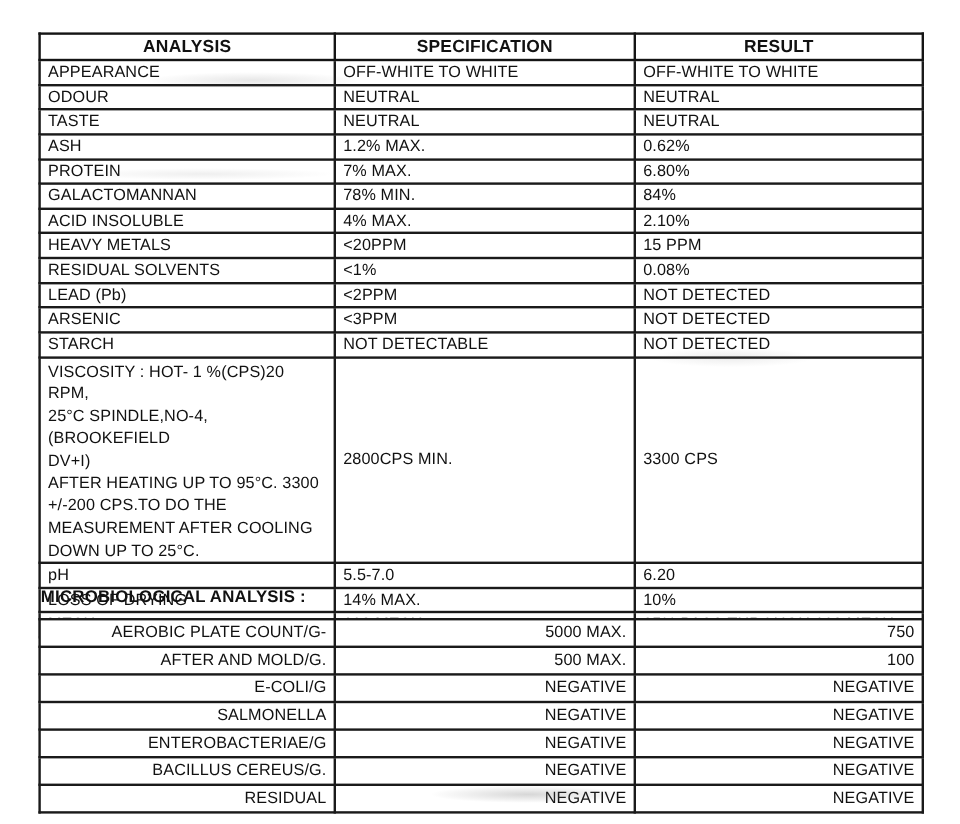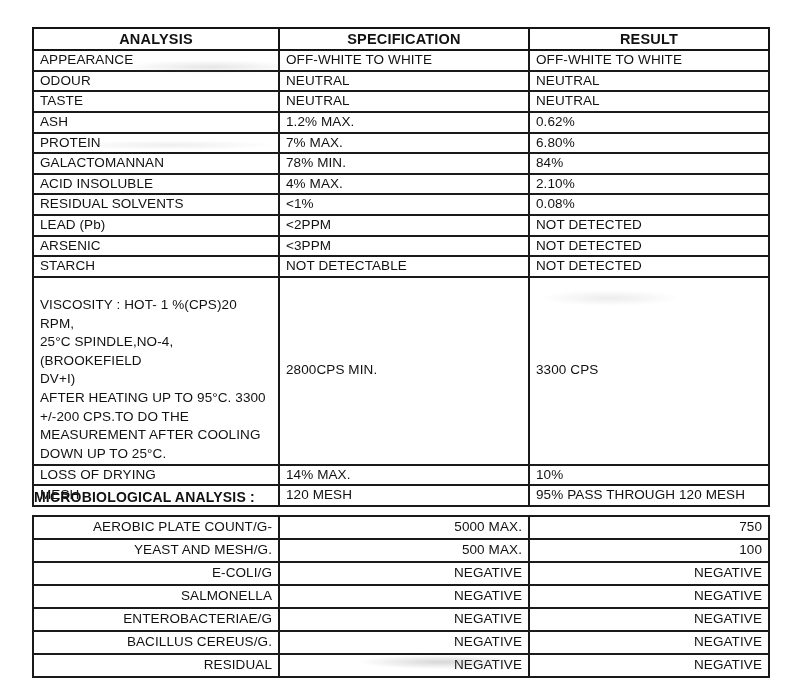--- a/index.html
+++ b/index.html
@@ -42,21 +42,21 @@
     font-weight: 400;
     height: 18px;
     padding: 0 6px;
     vertical-align: middle;
     white-space: pre-line;
     letter-spacing: 0.1px;
     line-height: 1.38;
     overflow: hidden;
   }
   #micro-table td { height: 21px; }
-  .spec-table td.tall { vertical-align: top; padding-top: 18px; }
+  .spec-table td.tall { vertical-align: top; padding-top: 2px; }
 
   .section-label {
     position: absolute;
     left: 34px;
     top: 489px;
     font-size: 14px;
     font-weight: 600;
     letter-spacing: 0.2px;
   }
 
@@ -119,20 +119,25 @@
           <td>GALACTOMANNAN</td>
           <td>78% MIN.</td>
           <td>84%</td>
         </tr>
         <tr>
           <td>ACID INSOLUBLE</td>
           <td>4% MAX.</td>
           <td>2.10%</td>
         </tr>
         <tr>
+          <td>HEAVY METALS</td>
+          <td>&lt;20PPM</td>
+          <td>15 PPM</td>
+        </tr>
+        <tr>
           <td>RESIDUAL SOLVENTS</td>
           <td>&lt;1%</td>
           <td>0.08%</td>
         </tr>
         <tr>
           <td>LEAD (Pb)</td>
           <td>&lt;2PPM</td>
           <td>NOT DETECTED</td>
         </tr>
         <tr>
@@ -150,20 +155,25 @@
 25°C SPINDLE,NO-4,(BROOKEFIELD
 DV+I)
 AFTER HEATING UP TO 95°C. 3300
 +/-200 CPS.TO DO THE
 MEASUREMENT AFTER COOLING
 DOWN UP TO 25°C.</td>
           <td>2800CPS MIN.</td>
           <td>3300 CPS</td>
         </tr>
         <tr>
+          <td>pH</td>
+          <td>5.5-7.0</td>
+          <td>6.20</td>
+        </tr>
+        <tr>
           <td>LOSS OF DRYING</td>
           <td>14% MAX.</td>
           <td>10%</td>
         </tr>
         <tr>
           <td>MESH</td>
           <td>120 MESH</td>
           <td>95% PASS THROUGH 120 MESH</td>
         </tr>
       </tbody>
@@ -177,21 +187,21 @@
         <col class="c2">
         <col class="c3">
       </colgroup>
     <tbody id="micro-tbody">
         <tr>
           <td>AEROBIC PLATE COUNT/G-</td>
           <td>5000 MAX.</td>
           <td>750</td>
         </tr>
         <tr>
-          <td>YEAST AND MESH/G.</td>
+          <td>AFTER AND MOLD/G.</td>
           <td>500 MAX.</td>
           <td>100</td>
         </tr>
         <tr>
           <td>E-COLI/G</td>
           <td>NEGATIVE</td>
           <td>NEGATIVE</td>
         </tr>
         <tr>
           <td>SALMONELLA</td>

